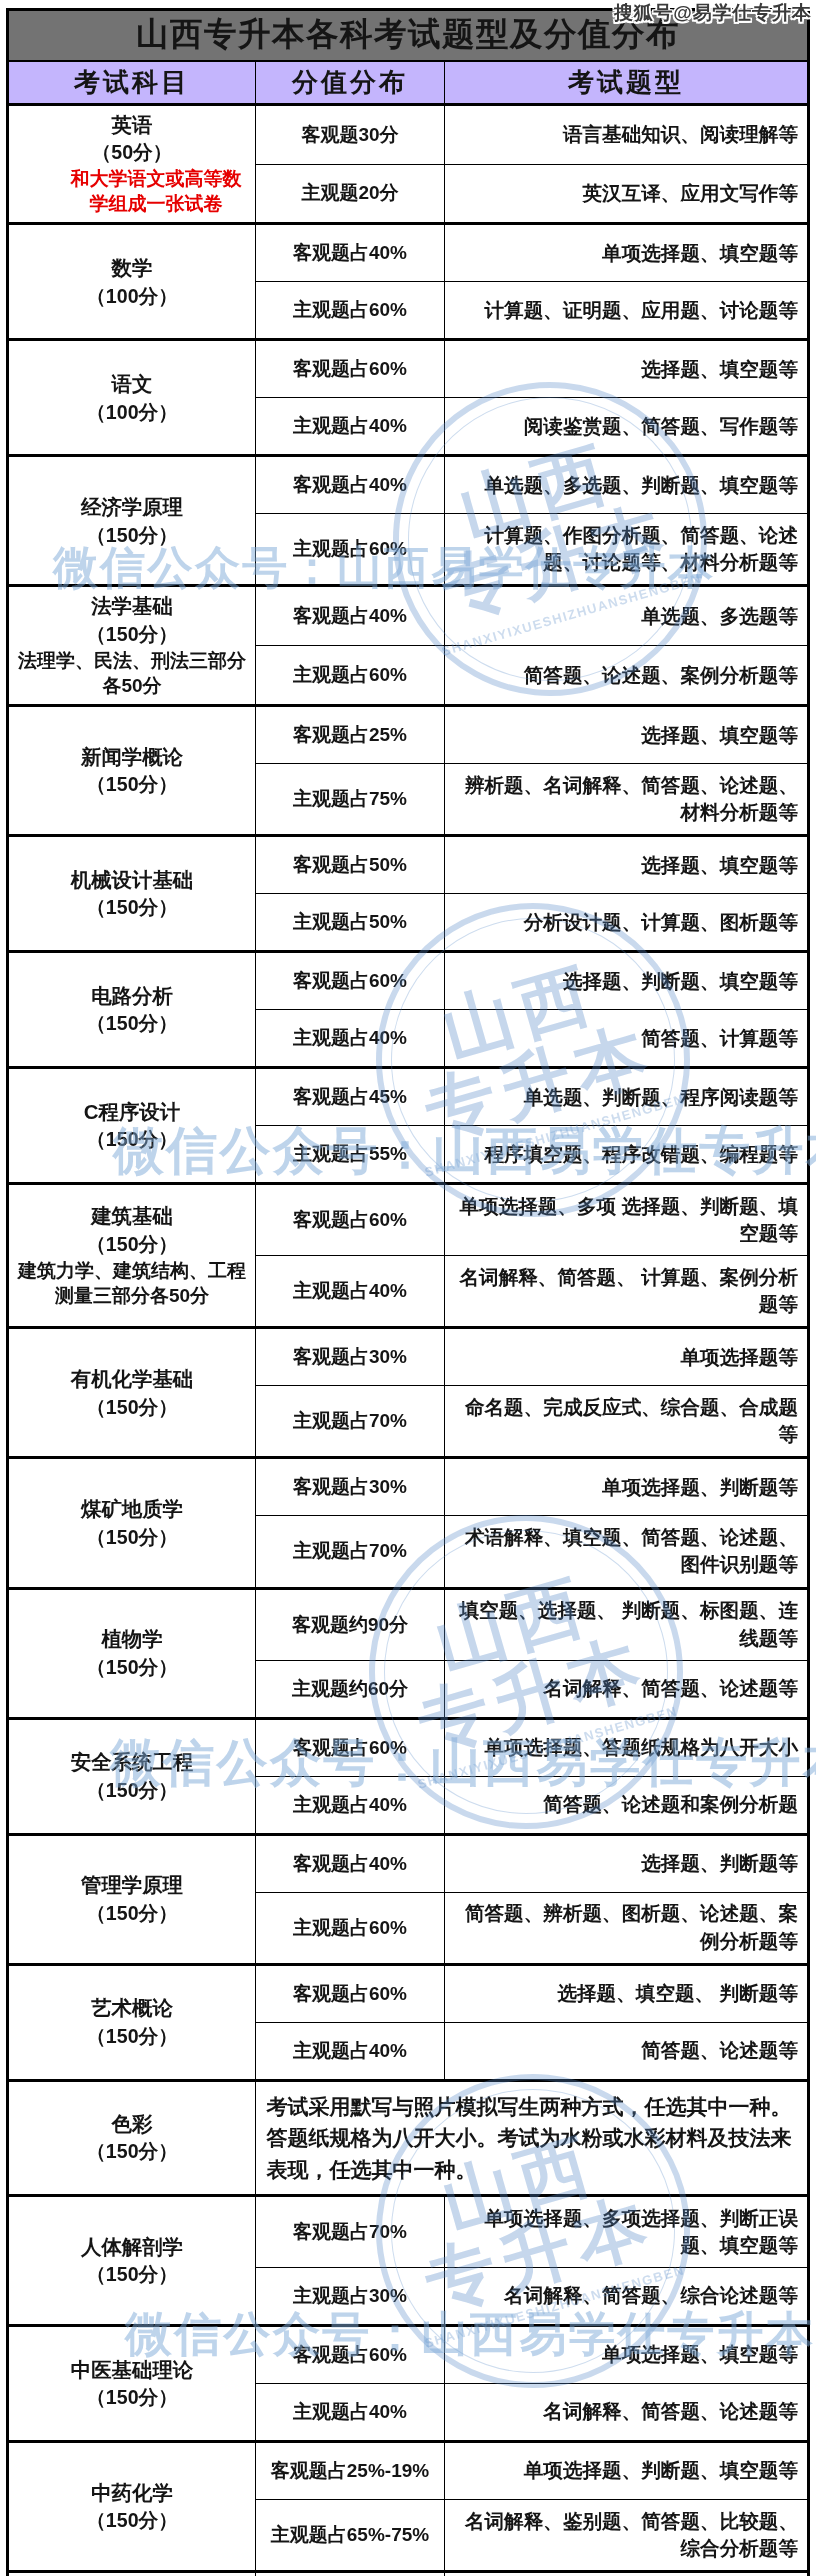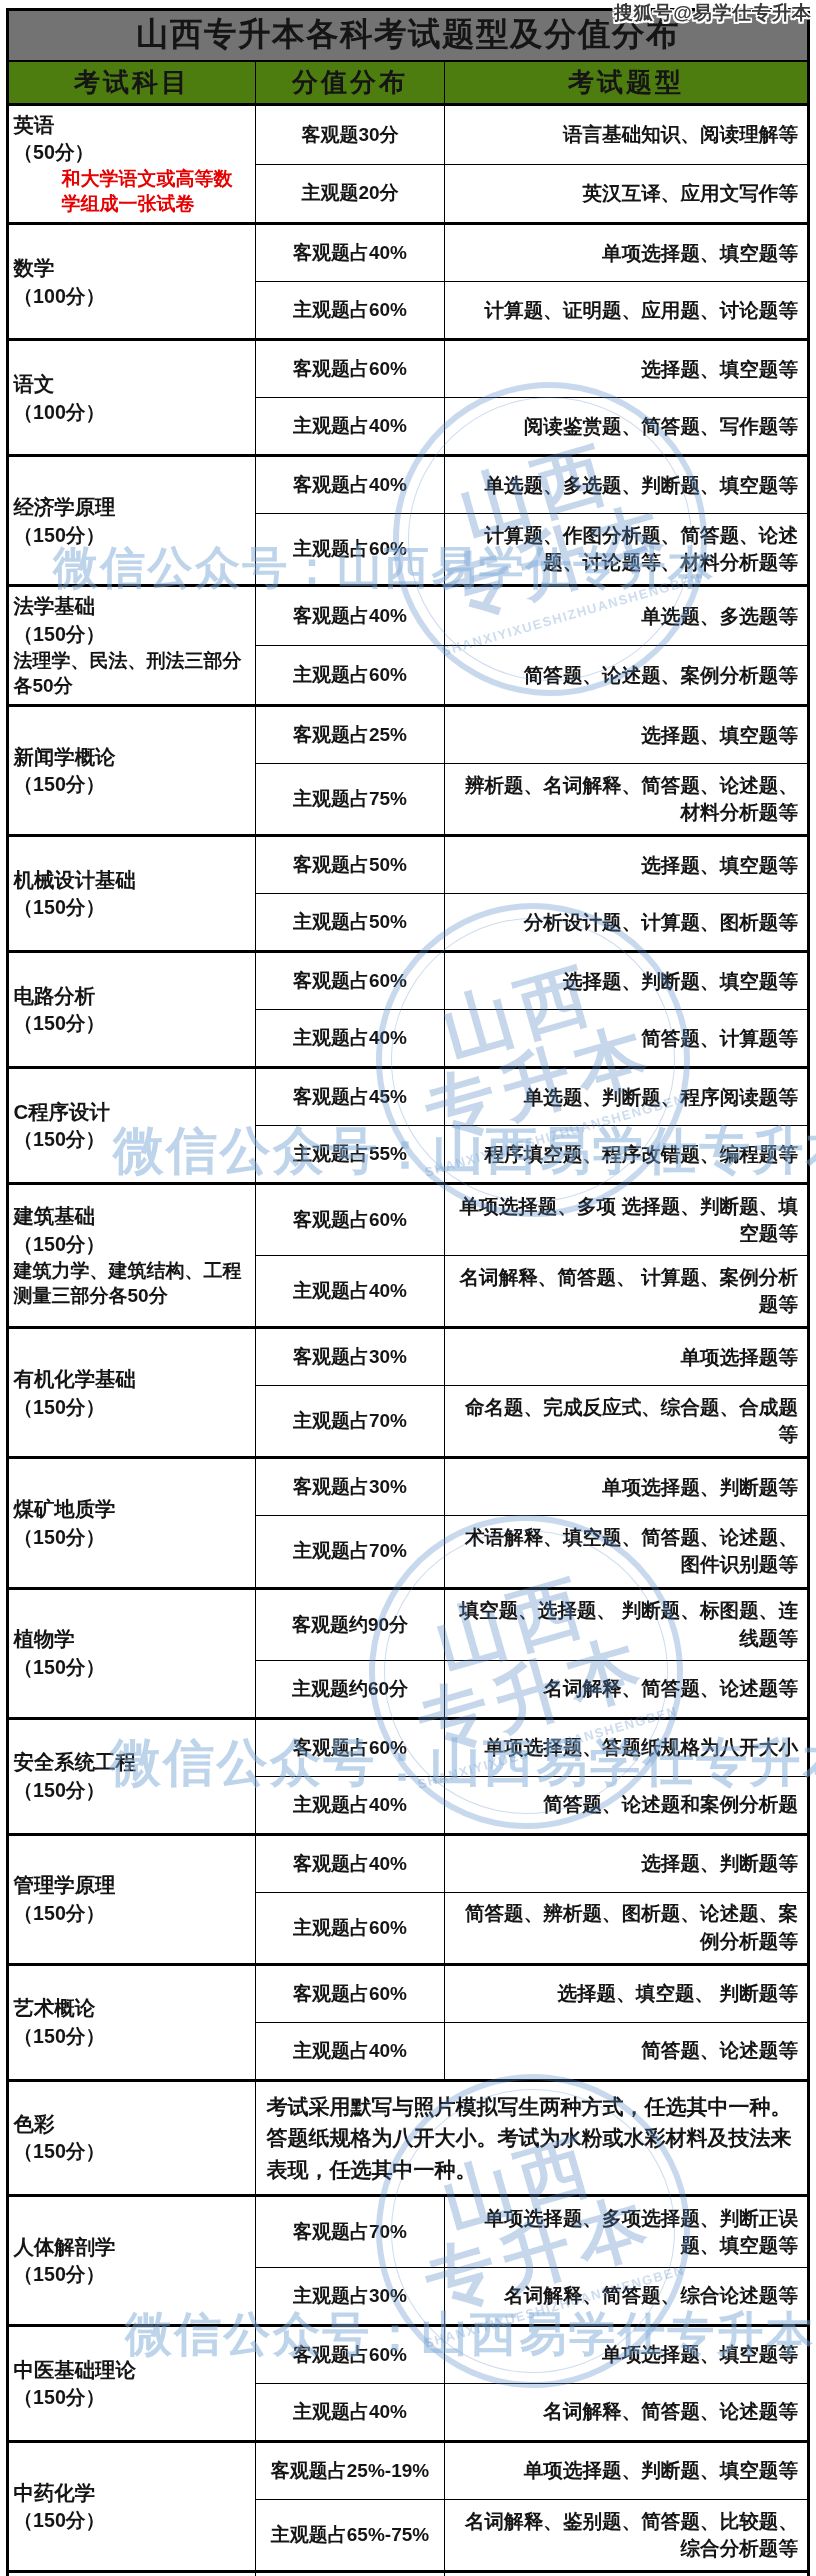--- a/index.html
+++ b/index.html
@@ -18,25 +18,25 @@
   col.c-dist{width:189px;}
   col.c-types{width:364px;}
   td,th{border:1.5px solid #000;color:#151515;vertical-align:middle;}
   tr.group-start td, tr.group-start th{border-top:3px solid #000;}
   .title-cell{
     background:#737373;text-align:center;height:47px;
     font-size:32.5px;font-weight:700;letter-spacing:1.5px;
     border-bottom:2.3px solid #000;
   }
   .head-cell{
-    background:#4d7c0f;text-align:center;height:39px;
+    background:#c4b5fd;text-align:center;height:39px;
     font-size:26px;font-weight:700;letter-spacing:3px;
   }
   .subject-cell{
-    text-align:left;font-size:20.4px;font-weight:700;
+    text-align:center;font-size:20.4px;font-weight:700;
     padding:6px 4.5px;line-height:1.35;background:transparent;
   }
   .subject-score{font-size:19.6px;font-weight:700;}
   .subject-note{font-size:19px;font-weight:700;margin-top:1.5px;line-height:1.3;}
   .subject-note.red{color:#e60000;margin-left:48px;}
   .dist-cell{
     text-align:center;font-size:19px;font-weight:700;
     height:50px;padding:3px 1.5px;
   }
   .types-cell{

